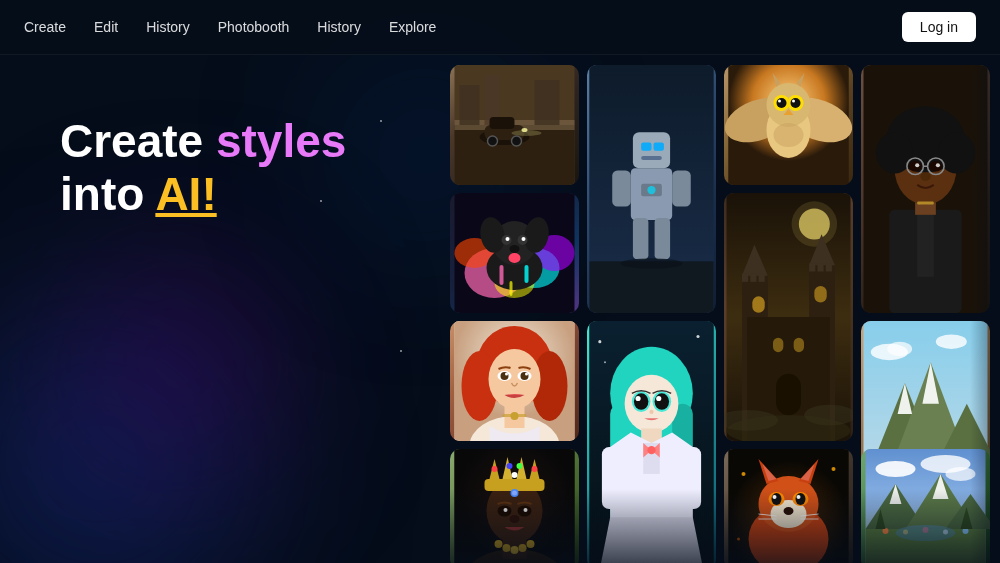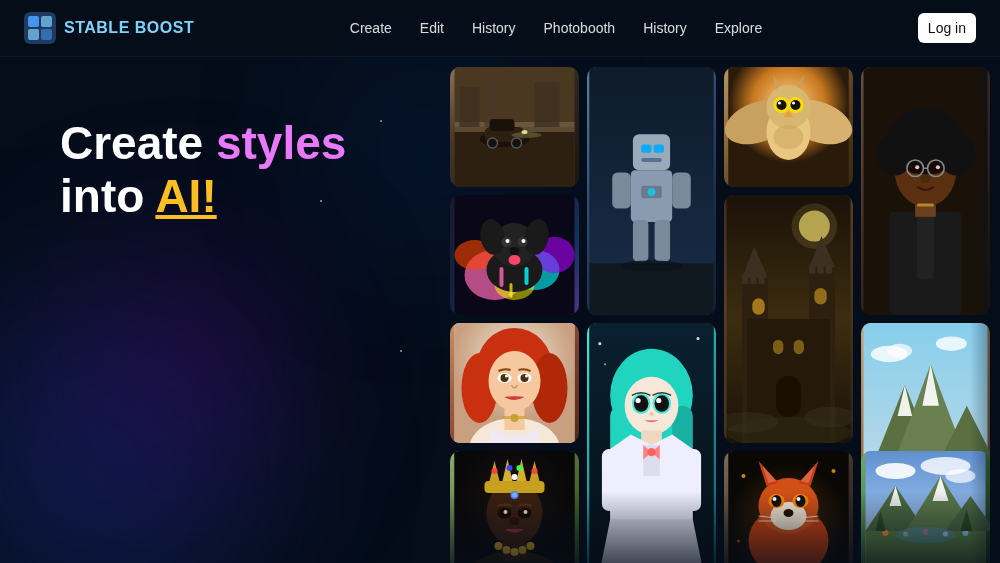--- a/index.html
+++ b/index.html
@@ -82,21 +82,21 @@
       color: rgba(255,255,255,0.85);
       text-decoration: none;
       font-size: 14px;
       font-weight: 400;
     }
 
     .login-btn {
       background: white;
       color: #111;
       border: none;
-      padding: 7px 10px;
+      padding: 7px 18px;
       border-radius: 6px;
       font-size: 14px;
       font-weight: 500;
       cursor: pointer;
     }
 
     
     main {
       display: flex;
       position: relative;
@@ -224,32 +224,20 @@
 <div class="bg-blob bg-blob-2"></div>
 <div class="bg-blob bg-blob-3"></div>
 
 <div class="star" style="top:120px;left:380px;"></div>
 <div class="star" style="top:80px;left:460px;width:3px;height:3px;"></div>
 <div class="star" style="top:200px;left:320px;"></div>
 <div class="star" style="top:350px;left:400px;"></div>
 <div class="star" style="top:160px;left:500px;width:3px;height:3px;"></div>
 
 <nav>
-  <div class="logo-area">
-    <svg class="logo-icon" viewBox="0 0 32 32" fill="none">
-      <rect width="32" height="32" rx="6" fill="#1e3a5f"></rect>
-      <rect x="4" y="4" width="11" height="11" rx="2" fill="#4a9eff" opacity="0.9"></rect>
-      <rect x="17" y="4" width="11" height="11" rx="2" fill="#7dd3fc" opacity="0.7"></rect>
-      <rect x="4" y="17" width="11" height="11" rx="2" fill="#7dd3fc" opacity="0.7"></rect>
-      <rect x="17" y="17" width="11" height="11" rx="2" fill="#4a9eff" opacity="0.5"></rect>
-    </svg>
-    <span class="logo-text">
-      <span>STABLE</span> <span style="color:#7dd3fc">BOOST</span>
-    </span>
-  </div>
 
   <ul class="nav-links">
     <li><a href="#">Create</a></li>
     <li><a href="#">Edit</a></li>
     <li><a href="#">History</a></li>
     <li><a href="#">Photobooth</a></li>
     <li><a href="#">History</a></li>
     <li><a href="#">Explore</a></li>
   </ul>
 

